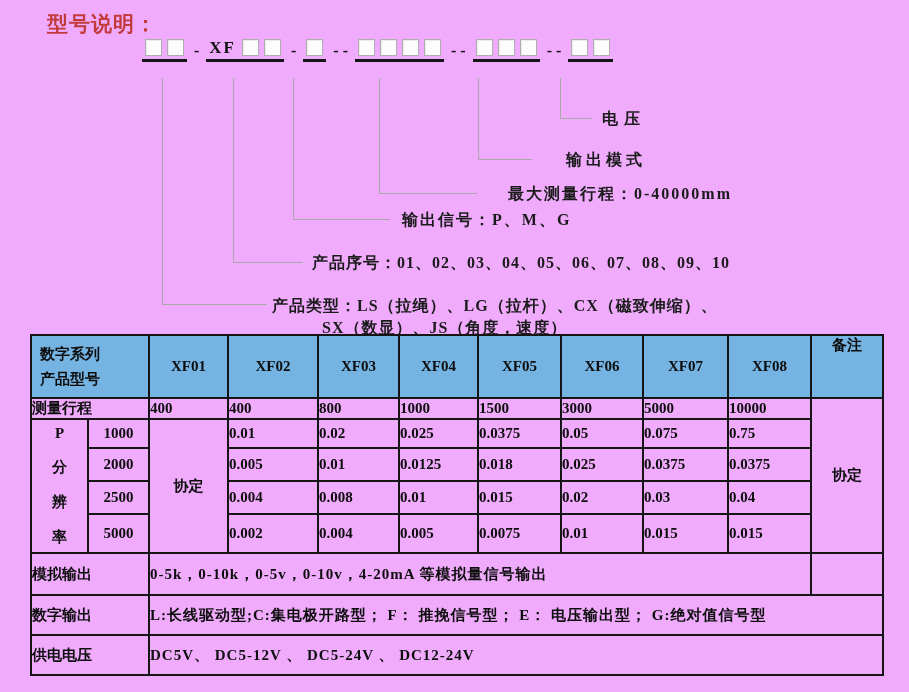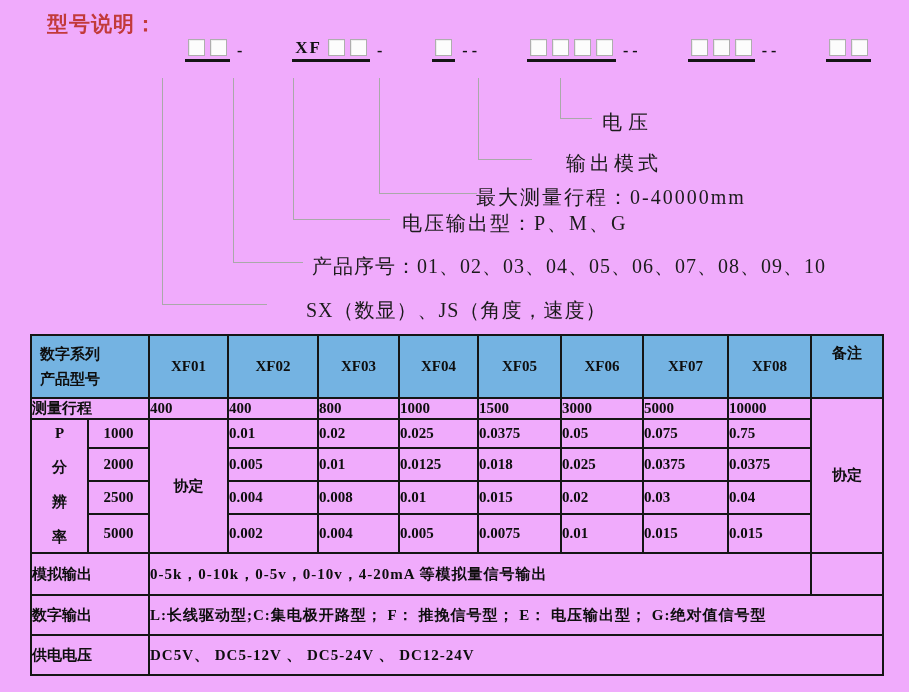--- a/index.html
+++ b/index.html
@@ -7,34 +7,34 @@
           font-family:"Liberation Serif",serif;color:#111;}
 
   
   .page-title{position:absolute;left:47px;top:10px;
               font-family:"Liberation Sans",sans-serif;font-weight:bold;
               font-size:21px;color:#c23a3a;letter-spacing:1px;}
 
   
   .model{position:absolute;left:142px;top:39px;display:flex;align-items:flex-end;gap:7px;}
   .grp{display:flex;align-items:flex-end;gap:5px;border-bottom:3px solid #151515;
-       padding:0 3px 3px 3px;margin-left:43px;}
+       padding:0 3px 3px 3px;}
   .box{width:15px;height:15px;border:1px solid #aeaeae;background:#fcfcfc;
        box-shadow:inset 1px 1px 0 #ececec;}
   .xf{font-weight:bold;font-size:17px;line-height:16px;letter-spacing:2px;margin-right:1px;}
   .dash{font-weight:bold;font-size:16px;line-height:16px;padding-bottom:3px;white-space:pre;}
 
   
   .vl{position:absolute;width:1px;background:#a9a9a9;}
   .hl{position:absolute;height:1px;background:#a9a9a9;}
 
   
-  .dlabel{position:absolute;font-weight:normal;font-size:20px;color:#1b1b1b;white-space:nowrap;}
+  .dlabel{position:absolute;font-weight:bold;font-size:16px;color:#1b1b1b;white-space:nowrap;}
   .ls6{letter-spacing:6px;} .ls4{letter-spacing:4px;} .ls2{letter-spacing:2px;} .ls1{letter-spacing:1px;}
-  .ptype-l2{display:block;margin-left:34px;margin-top:1px;}
+  .ptype-l2{display:block;margin-left:50px;margin-top:1px;}
 
   
   table.spec{position:absolute;left:30px;top:334px;width:852px;
              border-collapse:collapse;table-layout:fixed;
              font-family:"Liberation Serif",serif;font-weight:bold;font-size:15px;color:#0e0e0e;}
   table.spec td{border:2px solid #151515;vertical-align:middle;padding:0;overflow:hidden;}
   .hdr td{background:#74b3e2;}
   .hdr .prodlbl{padding-left:8px;line-height:25px;}
   .cell-c{text-align:center;}
   .cell-l{padding-left:13px;}
@@ -101,24 +101,25 @@
   <div class="hl" style="left:379px;top:193px;width:98px;"></div>
 
   <div class="vl" style="left:478px;top:78px;height:81px;"></div>
   <div class="hl" style="left:478px;top:159px;width:54px;"></div>
 
   <div class="vl" style="left:560px;top:78px;height:40px;"></div>
   <div class="hl" style="left:560px;top:118px;width:32px;"></div>
 
   <div class="dlabel ls6" style="left:602px;top:109px;">电压</div>
   <div class="dlabel ls4" style="left:566px;top:150px;">输出模式</div>
-  <div class="dlabel ls2" style="left:476px;top:184px;">最大测量行程：0-40000mm</div>
-  <div class="dlabel ls2" style="left:402px;top:210px;">电压输出型：P、M、G</div>
+  <div class="dlabel ls2" style="left:508px;top:184px;">最大测量行程：0-40000mm</div>
+  <div class="dlabel ls2" style="left:402px;top:210px;">输出信号：P、M、G</div>
   <div class="dlabel ls1" style="left:312px;top:253px;">产品序号：01、02、03、04、05、06、07、08、09、10</div>
   <div class="dlabel ls1" style="left:272px;top:296px;">
+    <span>产品类型：LS（拉绳）、LG（拉杆）、CX（磁致伸缩）、</span>
     <span class="ptype-l2">SX（数显）、JS（角度，速度）</span>
   </div>
 
   <table class="spec">
     <colgroup>
       <col style="width:57px">
         <col style="width:61px">
         <col style="width:79px">
       <col style="width:90px">
         <col style="width:81px">
@@ -137,21 +138,21 @@
         <span>产品型号</span>
       </td>
       <td class="cell-c">XF01</td>
       <td class="cell-c">XF02</td>
       <td class="cell-c">XF03</td>
       <td class="cell-c">XF04</td>
       <td class="cell-c">XF05</td>
       <td class="cell-c">XF06</td>
       <td class="cell-c">XF07</td>
       <td class="cell-c">XF08</td>
-      <td class="cell-c" style="vertical-align:top;padding-top:8px;">备注</td>
+      <td class="cell-c" style="vertical-align:top;">备注</td>
     </tr>
 
     <tr class="r-travel">
       <td colspan="2" class="lblcell">测量行程</td>
       <td class="cell-l">400</td>
       <td class="cell-l">400</td>
       <td class="cell-l">800</td>
       <td class="cell-l">1000</td>
       <td class="cell-l">1500</td>
       <td class="cell-l">3000</td>

